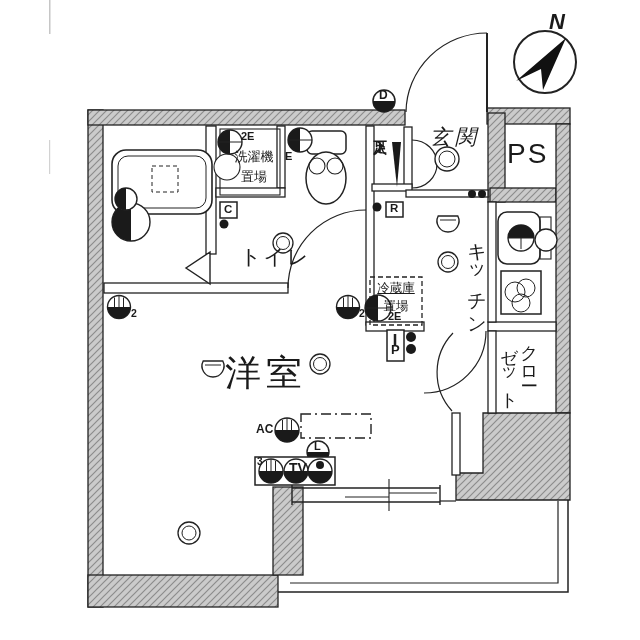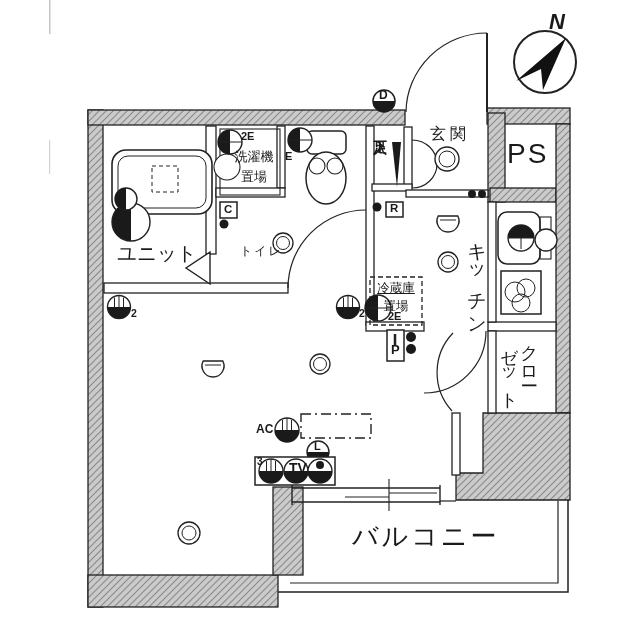--- a/index.html
+++ b/index.html
@@ -218,49 +218,48 @@
   </g>
 
   <g>
     <circle cx="545" cy="62" r="31" fill="#fff" stroke="#222" stroke-width="2"></circle>
     <path d="M566,38 L543,90 L541,69 L516,81 Z" fill="#111" stroke="none"></path>
   </g>
 </svg>
 
 <div class="lbl" style="left:549px;top:10px;font-size:22px;font-weight:700;font-style:italic;">N</div>
 
-<div class="lbl" style="left:430px;top:125px;font-size:16px;letter-spacing:4px;">玄関</div>
+<div class="lbl" style="left:430px;top:125px;font-size:21px;letter-spacing:4px;font-style:italic;">玄関</div>
 
 <div class="lbl" style="left:507px;top:139px;font-size:28px;font-weight:400;letter-spacing:2px;text-align:right;">PS</div>
 
 <div class="lbl v" style="left:372px;top:130px;font-size:13.5px;height:62px;font-weight:600;">下足入</div>
 
 <div class="lbl v" style="left:466px;top:230px;font-size:19px;height:108px;letter-spacing:3px;">キッチン</div>
 
 <div class="lbl v" style="left:519px;top:333px;font-size:17.5px;height:80px;letter-spacing:2px;">クロー</div>
 <div class="lbl v" style="left:499px;top:336px;font-size:17.5px;height:80px;letter-spacing:2px;">ゼット</div>
 
 <div class="lbl center" style="left:371px;top:279px;width:50px;font-size:12.5px;line-height:1.45;white-space:normal;">
   <span style="display:block;text-decoration:underline;">冷蔵庫</span>
   <span style="display:block;">置場</span>
 </div>
 
-<div class="lbl" style="left:240px;top:245px;font-size:12px;letter-spacing:2px;">トイレ</div>
+<div class="lbl" style="left:240px;top:245px;font-size:21px;letter-spacing:2px;">トイレ</div>
 
 <div class="lbl center" style="left:227px;top:147px;width:54px;font-size:13px;line-height:1.5;white-space:normal;">
   <span style="display:block;">洗濯機</span>
   <span style="display:block;">置場</span>
 </div>
 
 <div class="lbl" style="left:117px;top:242px;font-size:19.5px;line-height:1.2;white-space:normal;">
-  <span style="display:block;">ユニット</span>
-</div>
-
-
-<div class="lbl" style="left:352px;top:522px;font-size:26px;letter-spacing:3px;">バルコニー</div>
+</div>
+
+<div class="lbl" style="left:225px;top:353px;font-size:36px;letter-spacing:5px;font-weight:500;">洋室</div>
+
 
 <div class="lbl" style="left:256px;top:423px;font-size:12px;font-weight:700;">AC</div>
 
 <div class="lbl" style="left:379px;top:89px;font-size:12px;font-weight:700;">D</div>
 <div class="lbl" style="left:224px;top:203px;font-size:11.5px;font-weight:700;">C</div>
 <div class="lbl" style="left:285px;top:150px;font-size:11px;font-weight:700;">E</div>
 <div class="lbl" style="left:241px;top:130px;font-size:11px;font-weight:700;">2E</div>
 <div class="lbl" style="left:390px;top:202px;font-size:11.5px;font-weight:700;">R</div>
 <div class="lbl" style="left:388px;top:310px;font-size:11px;font-weight:700;">2E</div>
 <div class="lbl" style="left:391px;top:343px;font-size:13px;font-weight:700;">P</div>

